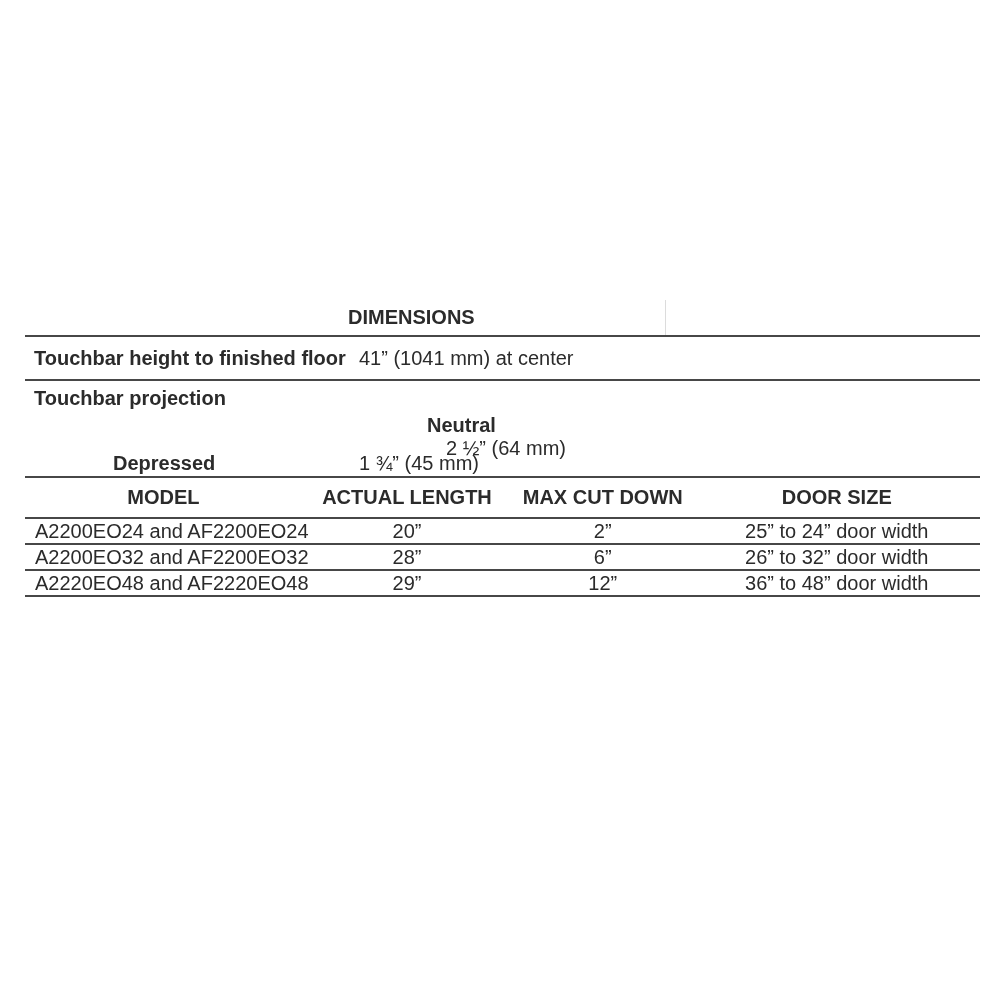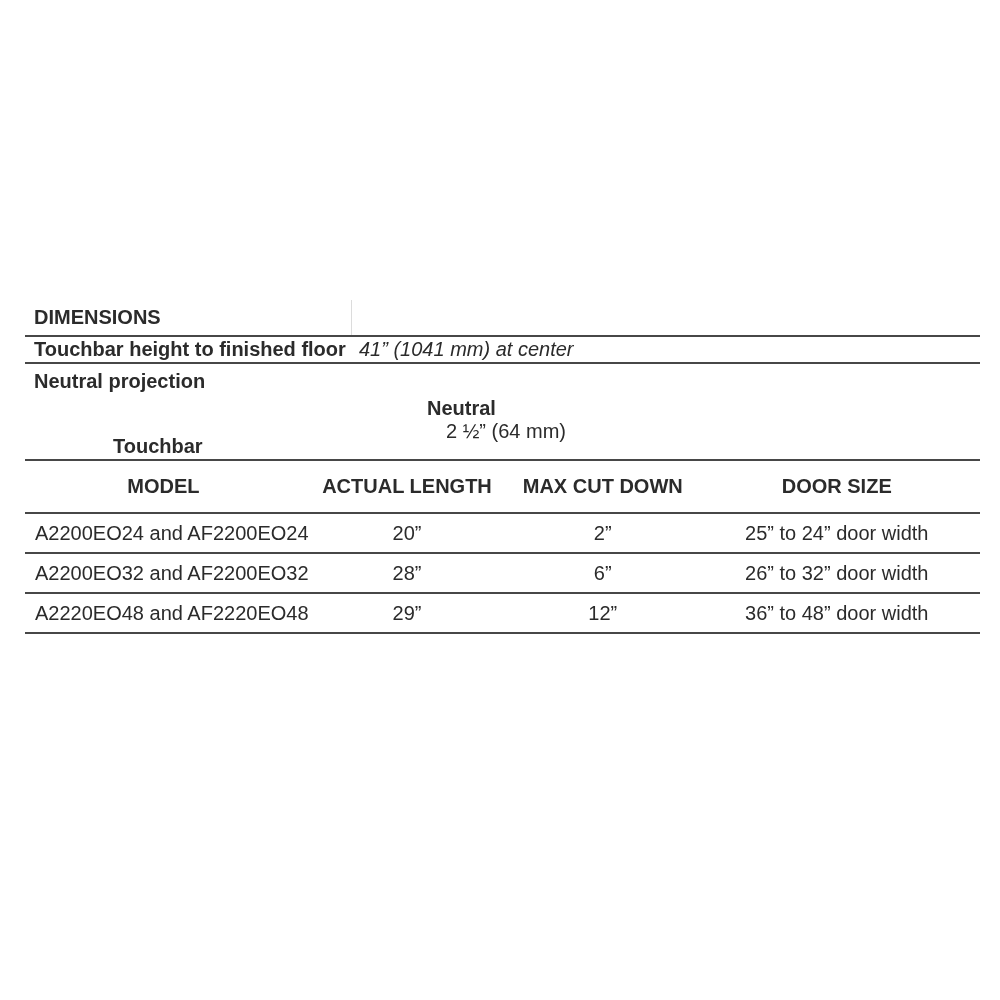--- a/index.html
+++ b/index.html
@@ -20,47 +20,47 @@
     top: 300px;
     width: 955px;
   }
   .rule-b { border-bottom: 2px solid #474747; }
 
   
   .heading-row {
     display: flex;
     height: 37px;
     align-items: center;
+    flex-direction: column;
   }
   .heading-cell {
     width: 327px;
     height: 100%;
     display: flex;
     align-items: center;
     padding-left: 9px;
     border-right: 1px solid #dcdcdc;
     font-weight: bold;
   }
   .heading-rest { flex: 1; height: 100%; }
 
   
   .spec-row {
     display: flex;
-    height: 27px;
+    height: 44px;
     align-items: center;
   }
   .spec-label {
     width: 327px;
     padding-left: 9px;
     font-weight: bold;
   }
   .spec-value {
     flex: 1;
     padding-left: 7px;
-    font-style: italic;
   }
 
   
   .spec-group { height: 97px; padding-top: 2px; }
   .sub-row { display: flex; align-items: center; }
   .sub-row.r1 { height: 31px; }
   .sub-row.r2 { height: 35px; flex-direction: column; }
   .sub-row.r3 { height: 29px; }
   .sub-label {
     width: 327px;
@@ -81,22 +81,22 @@
   table.models col.c3 { width: 19%; }
   table.models col.c4 { width: 30%; }
   table.models th, table.models td {
     border-bottom: 2px solid #474747;
     text-align: center;
     vertical-align: middle;
     font-size: 20px;
     white-space: nowrap;
     padding: 0;
   }
-  table.models thead tr { height: 52px; }
-  table.models tbody tr { height: 40px; }
+  table.models thead tr { height: 40px; }
+  table.models tbody tr { height: 26px; }
   table.models th { font-weight: bold; }
   table.models td.model-cell, table.models th.model-head { }
   table.models td.model-cell {
     text-align: left;
     padding-left: 10px;
   }
 </style>
 </head>
 <body>
 
@@ -110,29 +110,30 @@
       <div class="heading-rest"></div>
     </div>
 
     <div class="spec-row rule-b">
       <div class="spec-label">Touchbar height to finished floor</div>
       <div class="spec-value">41” (1041 mm) at center</div>
     </div>
 
     <div class="spec-group rule-b">
       <div class="sub-row r1">
-        <div class="sub-label">Neutral projection</div>
+        <div class="sub-label">Touchbar projection</div>
         <div class="sub-value"></div>
       </div>
       <div class="sub-row r2">
         <div class="sub-label indent">Neutral</div>
         <div class="sub-value">2 ½” (64 mm)</div>
       </div>
       <div class="sub-row r3">
-        <div class="sub-label indent">Touchbar</div>
+        <div class="sub-label indent">Depressed</div>
+        <div class="sub-value">1 ¾” (45 mm)</div>
       </div>
     </div>
 
     <table class="models">
       <colgroup>
         <col class="c1">
           <col class="c2">
           <col class="c3">
           <col class="c4">
       </colgroup>

